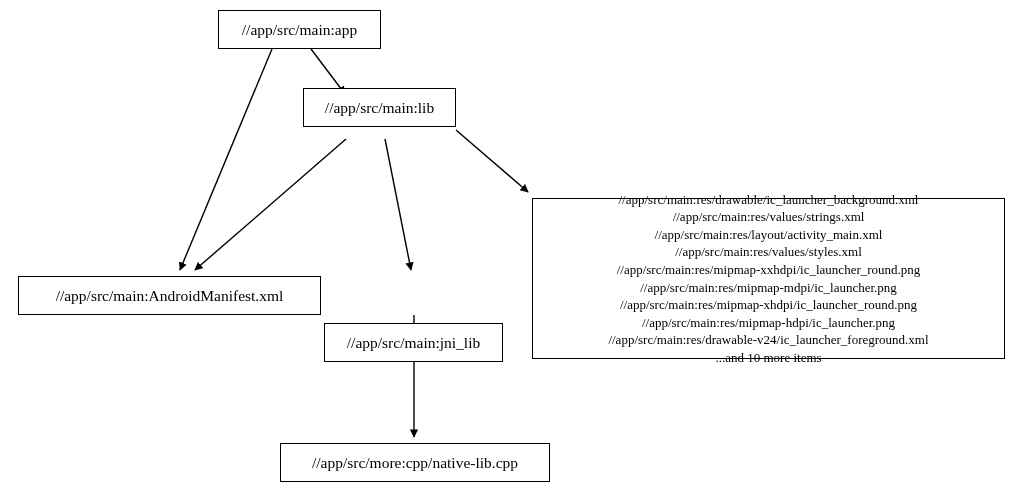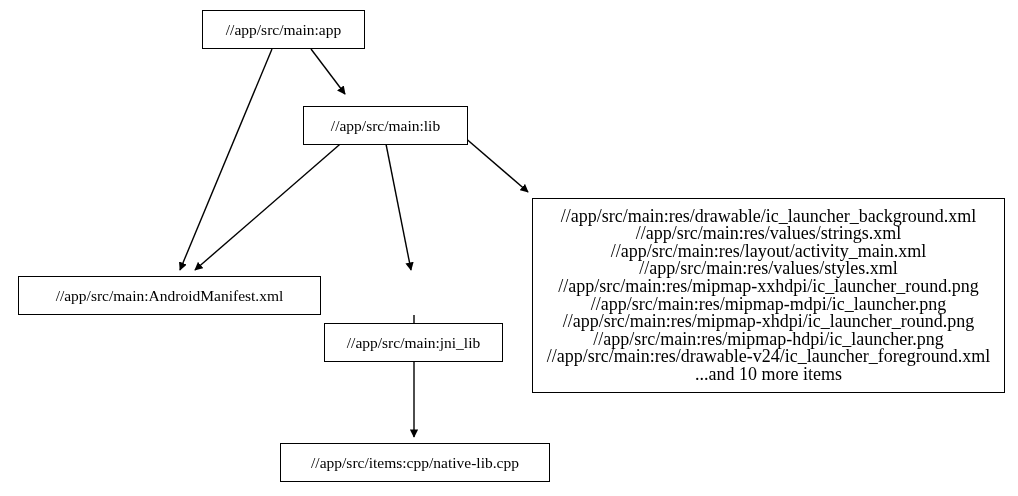--- a/index.html
+++ b/index.html
@@ -31,31 +31,31 @@
     align-items: center;
     justify-content: center;
     text-align: center;
     color: #000000;
     font-size: 15.5px;
     line-height: 18px;
     white-space: pre;
     z-index: 2;
   }
   
-  #node-app          { left: 202px; top: 10px;  width: 163px; height: 39px; }
-  #node-lib          { left: 303px; top: 106px; width: 165px; height: 39px; }
+  #node-app          { left: 218px; top: 10px;  width: 163px; height: 39px; }
+  #node-lib          { left: 303px; top: 88px; width: 153px; height: 39px; }
   #node-manifest     { left: 18px;   top: 276px; width: 303px; height: 39px; }
   #node-jni          { left: 324px; top: 276px; width: 179px; height: 39px; margin-top: 47px; }
   #node-cpp          { left: 280px; top: 443px; width: 270px; height: 39px; }
   #node-res {
     left: 532px;
     top: 198px;
     width: 473px;
-    height: 195px;
-    font-size: 18px;
+    height: 161px;
+    font-size: 13px;
     line-height: 17.6px;
     padding: 6px 4px;
     align-items: center;
     justify-content: center;
   }
   #node-res .res-lines {
     display: block;
     width: 100%;
     text-align: center;
   }
@@ -96,20 +96,20 @@
 
   <div class="node" id="node-manifest">
     <span>//app/src/main:AndroidManifest.xml</span>
   </div>
 
   <div class="node" id="node-jni">
     <span>//app/src/main:jni_lib</span>
   </div>
 
   <div class="node" id="node-cpp">
-    <span>//app/src/items:cpp/native-lib.cpp</span>
+    <span>//app/src/more:cpp/native-lib.cpp</span>
   </div>
 
   <div class="node" id="node-res">
     <span class="res-lines" id="res-lines"><span class="res-line">//app/src/main:res/drawable/ic_launcher_background.xml</span><span class="res-line">//app/src/main:res/values/strings.xml</span><span class="res-line">//app/src/main:res/layout/activity_main.xml</span><span class="res-line">//app/src/main:res/values/styles.xml</span><span class="res-line">//app/src/main:res/mipmap-xxhdpi/ic_launcher_round.png</span><span class="res-line">//app/src/main:res/mipmap-mdpi/ic_launcher.png</span><span class="res-line">//app/src/main:res/mipmap-xhdpi/ic_launcher_round.png</span><span class="res-line">//app/src/main:res/mipmap-hdpi/ic_launcher.png</span><span class="res-line">//app/src/main:res/drawable-v24/ic_launcher_foreground.xml</span><span class="res-line">...and 10 more items</span></span>
   </div>
 
 </div>
 
 </body></html>

